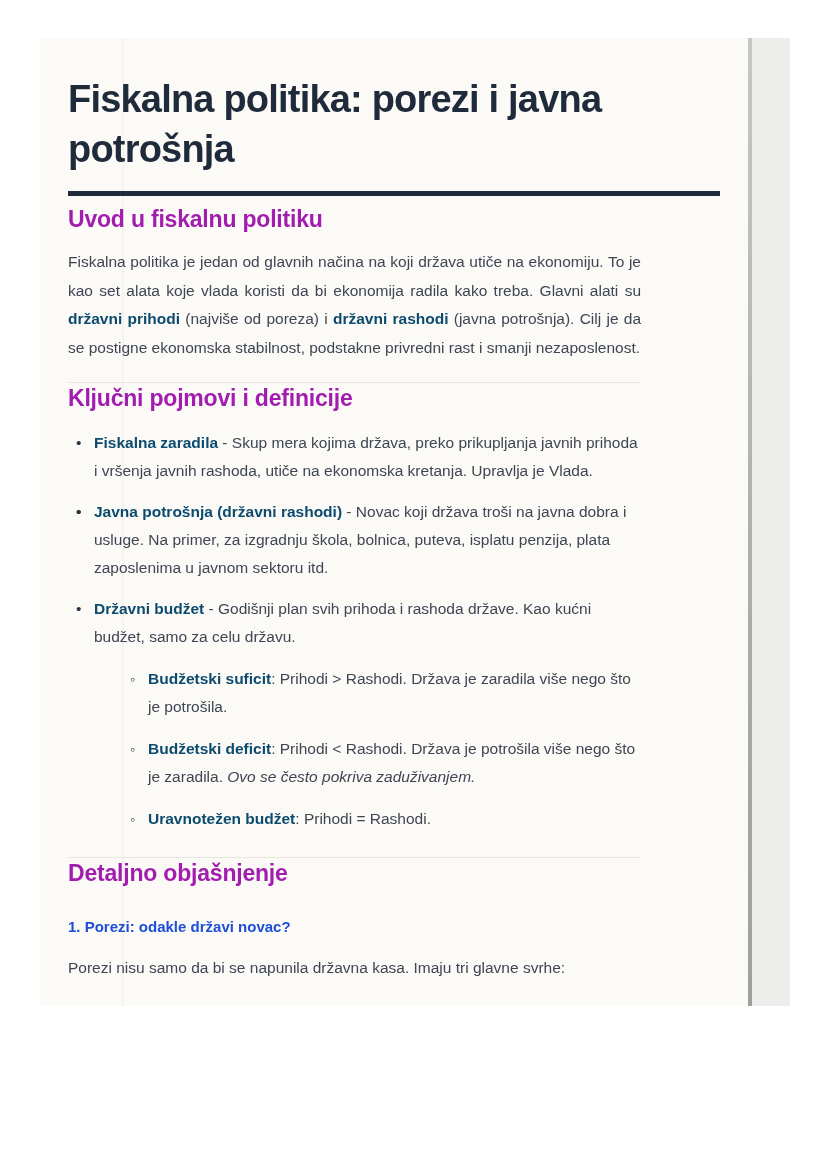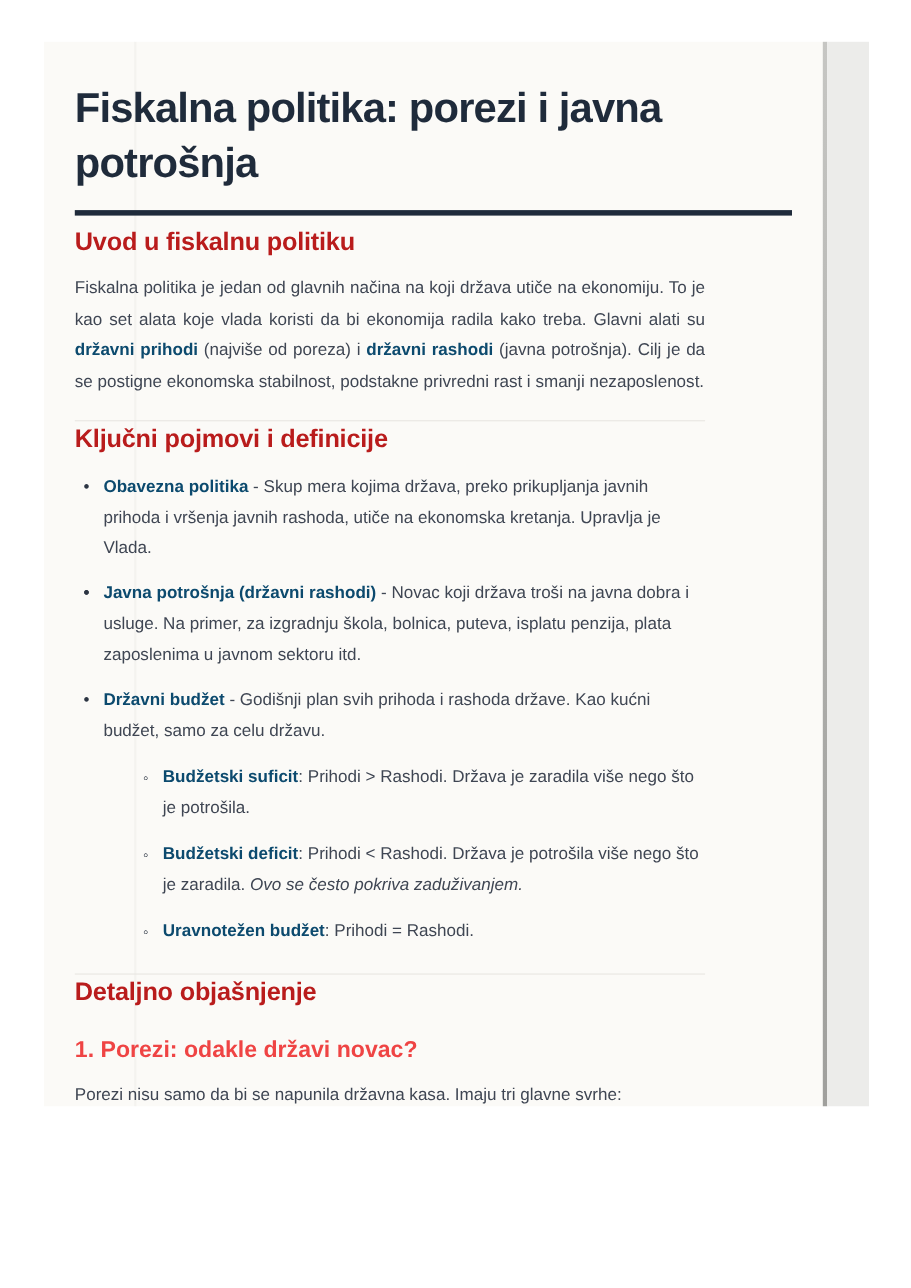--- a/index.html
+++ b/index.html
@@ -67,31 +67,31 @@
     border: none;
     width: 100%;
   }
   .text-col { max-width: 573px; }
   h2.sec-heading {
     margin: 0;
     font-size: 23px;
     line-height: 30px;
     font-weight: 700;
     letter-spacing: -0.2px;
-    color: #b91c1c;
+    color: #a21caf;
   }
   .h2-intro   { margin-top: 36px; }
   .h2-terms   { margin-top: 26px; }
   .h2-detail  { margin-top: 26px; }
   h3.sub-heading {
     margin: 26px 0 0 0;
-    font-size: 21px;
+    font-size: 15px;
     line-height: 26px;
     font-weight: 700;
-    color: #ef4444;
+    color: #1d4ed8;
   }
   p.body-par {
     margin: 14px 0 0 0;
     font-size: 15.5px;
     line-height: 28.5px;
     color: #3f4653;
   }
   p.justified { text-align: justify; }
   .divider {
     border: none;
@@ -167,21 +167,21 @@
           <hr class="divider" style="margin-top:20px">
         </div>
       </section>
 
       <section>
         <h2 class="sec-heading h2-terms">Ključni pojmovi i definicije</h2>
         <div class="text-col">
           <ul class="terms-list">
             <li>
               <span class="marker">•</span>
-              <span><b>Obavezna politika</b><span> - Skup mera kojima država, preko prikupljanja javnih prihoda i vršenja javnih rashoda, utiče na ekonomska kretanja. Upravlja je Vlada.</span></span>
+              <span><b>Fiskalna zaradila</b><span> - Skup mera kojima država, preko prikupljanja javnih prihoda i vršenja javnih rashoda, utiče na ekonomska kretanja. Upravlja je Vlada.</span></span>
             </li>
             <li>
               <span class="marker">•</span>
             </li>
             <li>
               <span class="marker">•</span>
               <span><b>Javna potrošnja (državni rashodi)</b><span> - Novac koji država troši na javna dobra i usluge. Na primer, za izgradnju škola, bolnica, puteva, isplatu penzija, plata zaposlenima u javnom sektoru itd.</span></span>
             </li>
             <li>
               <span class="marker">•</span>

